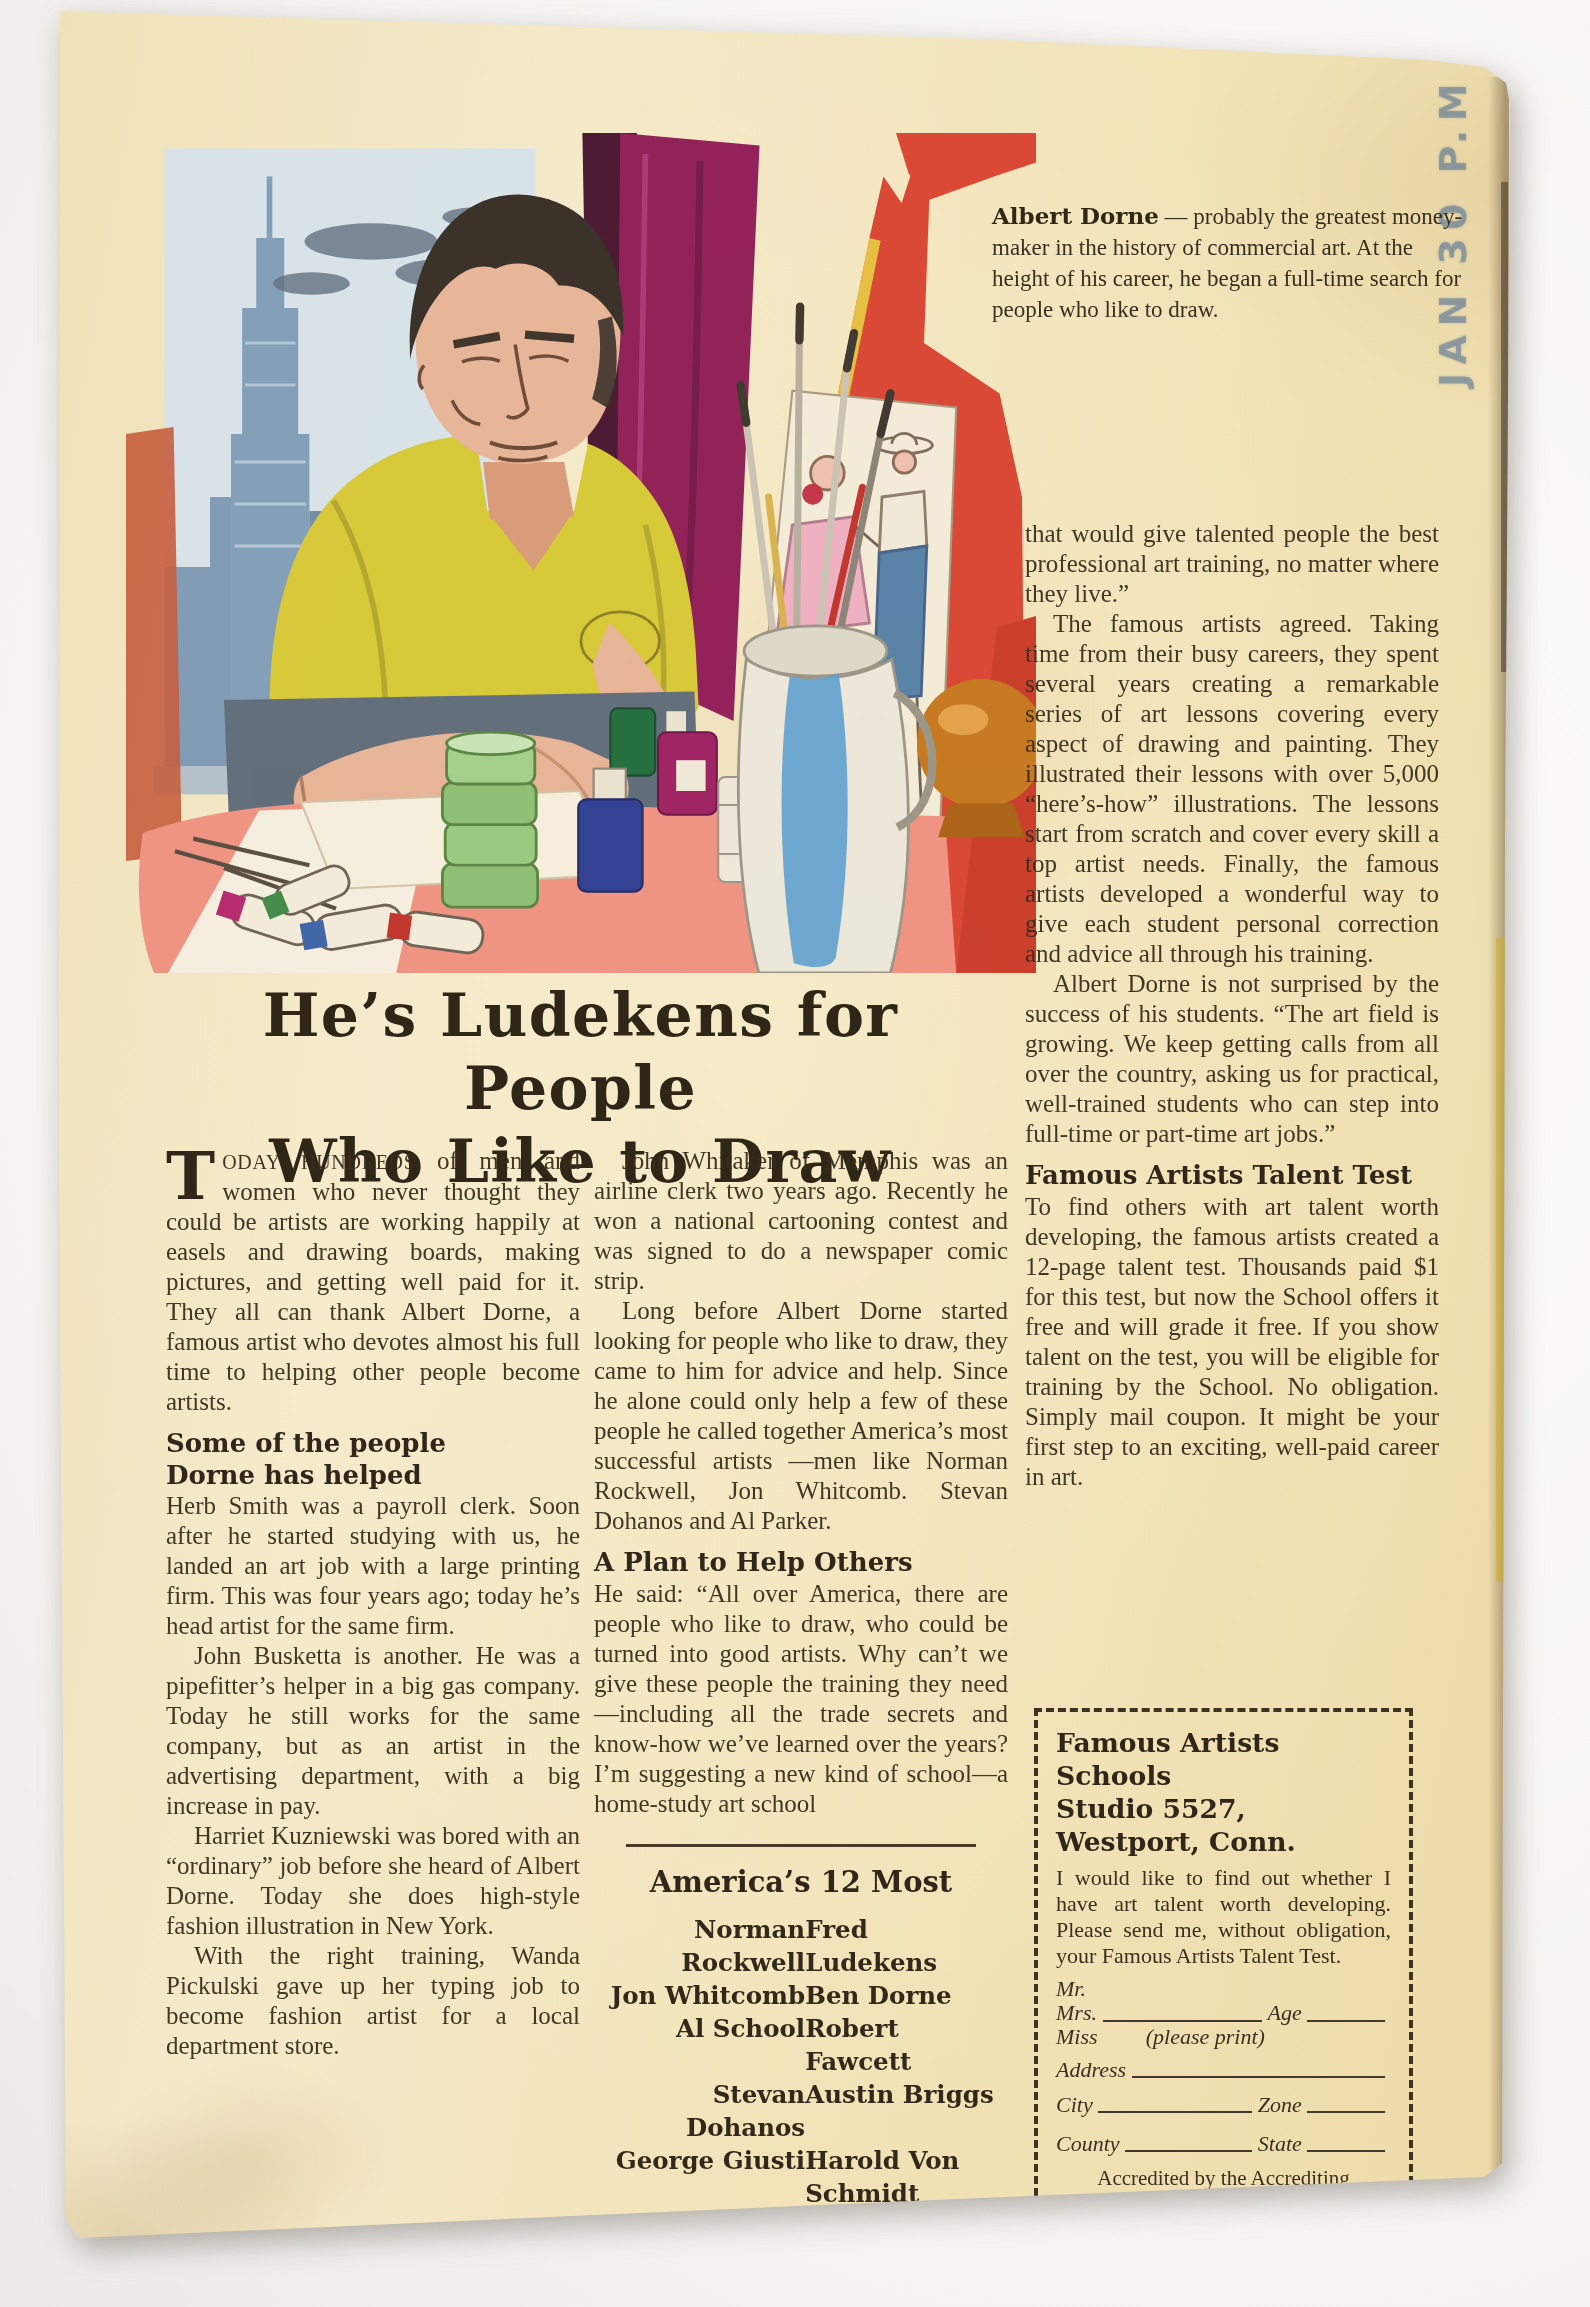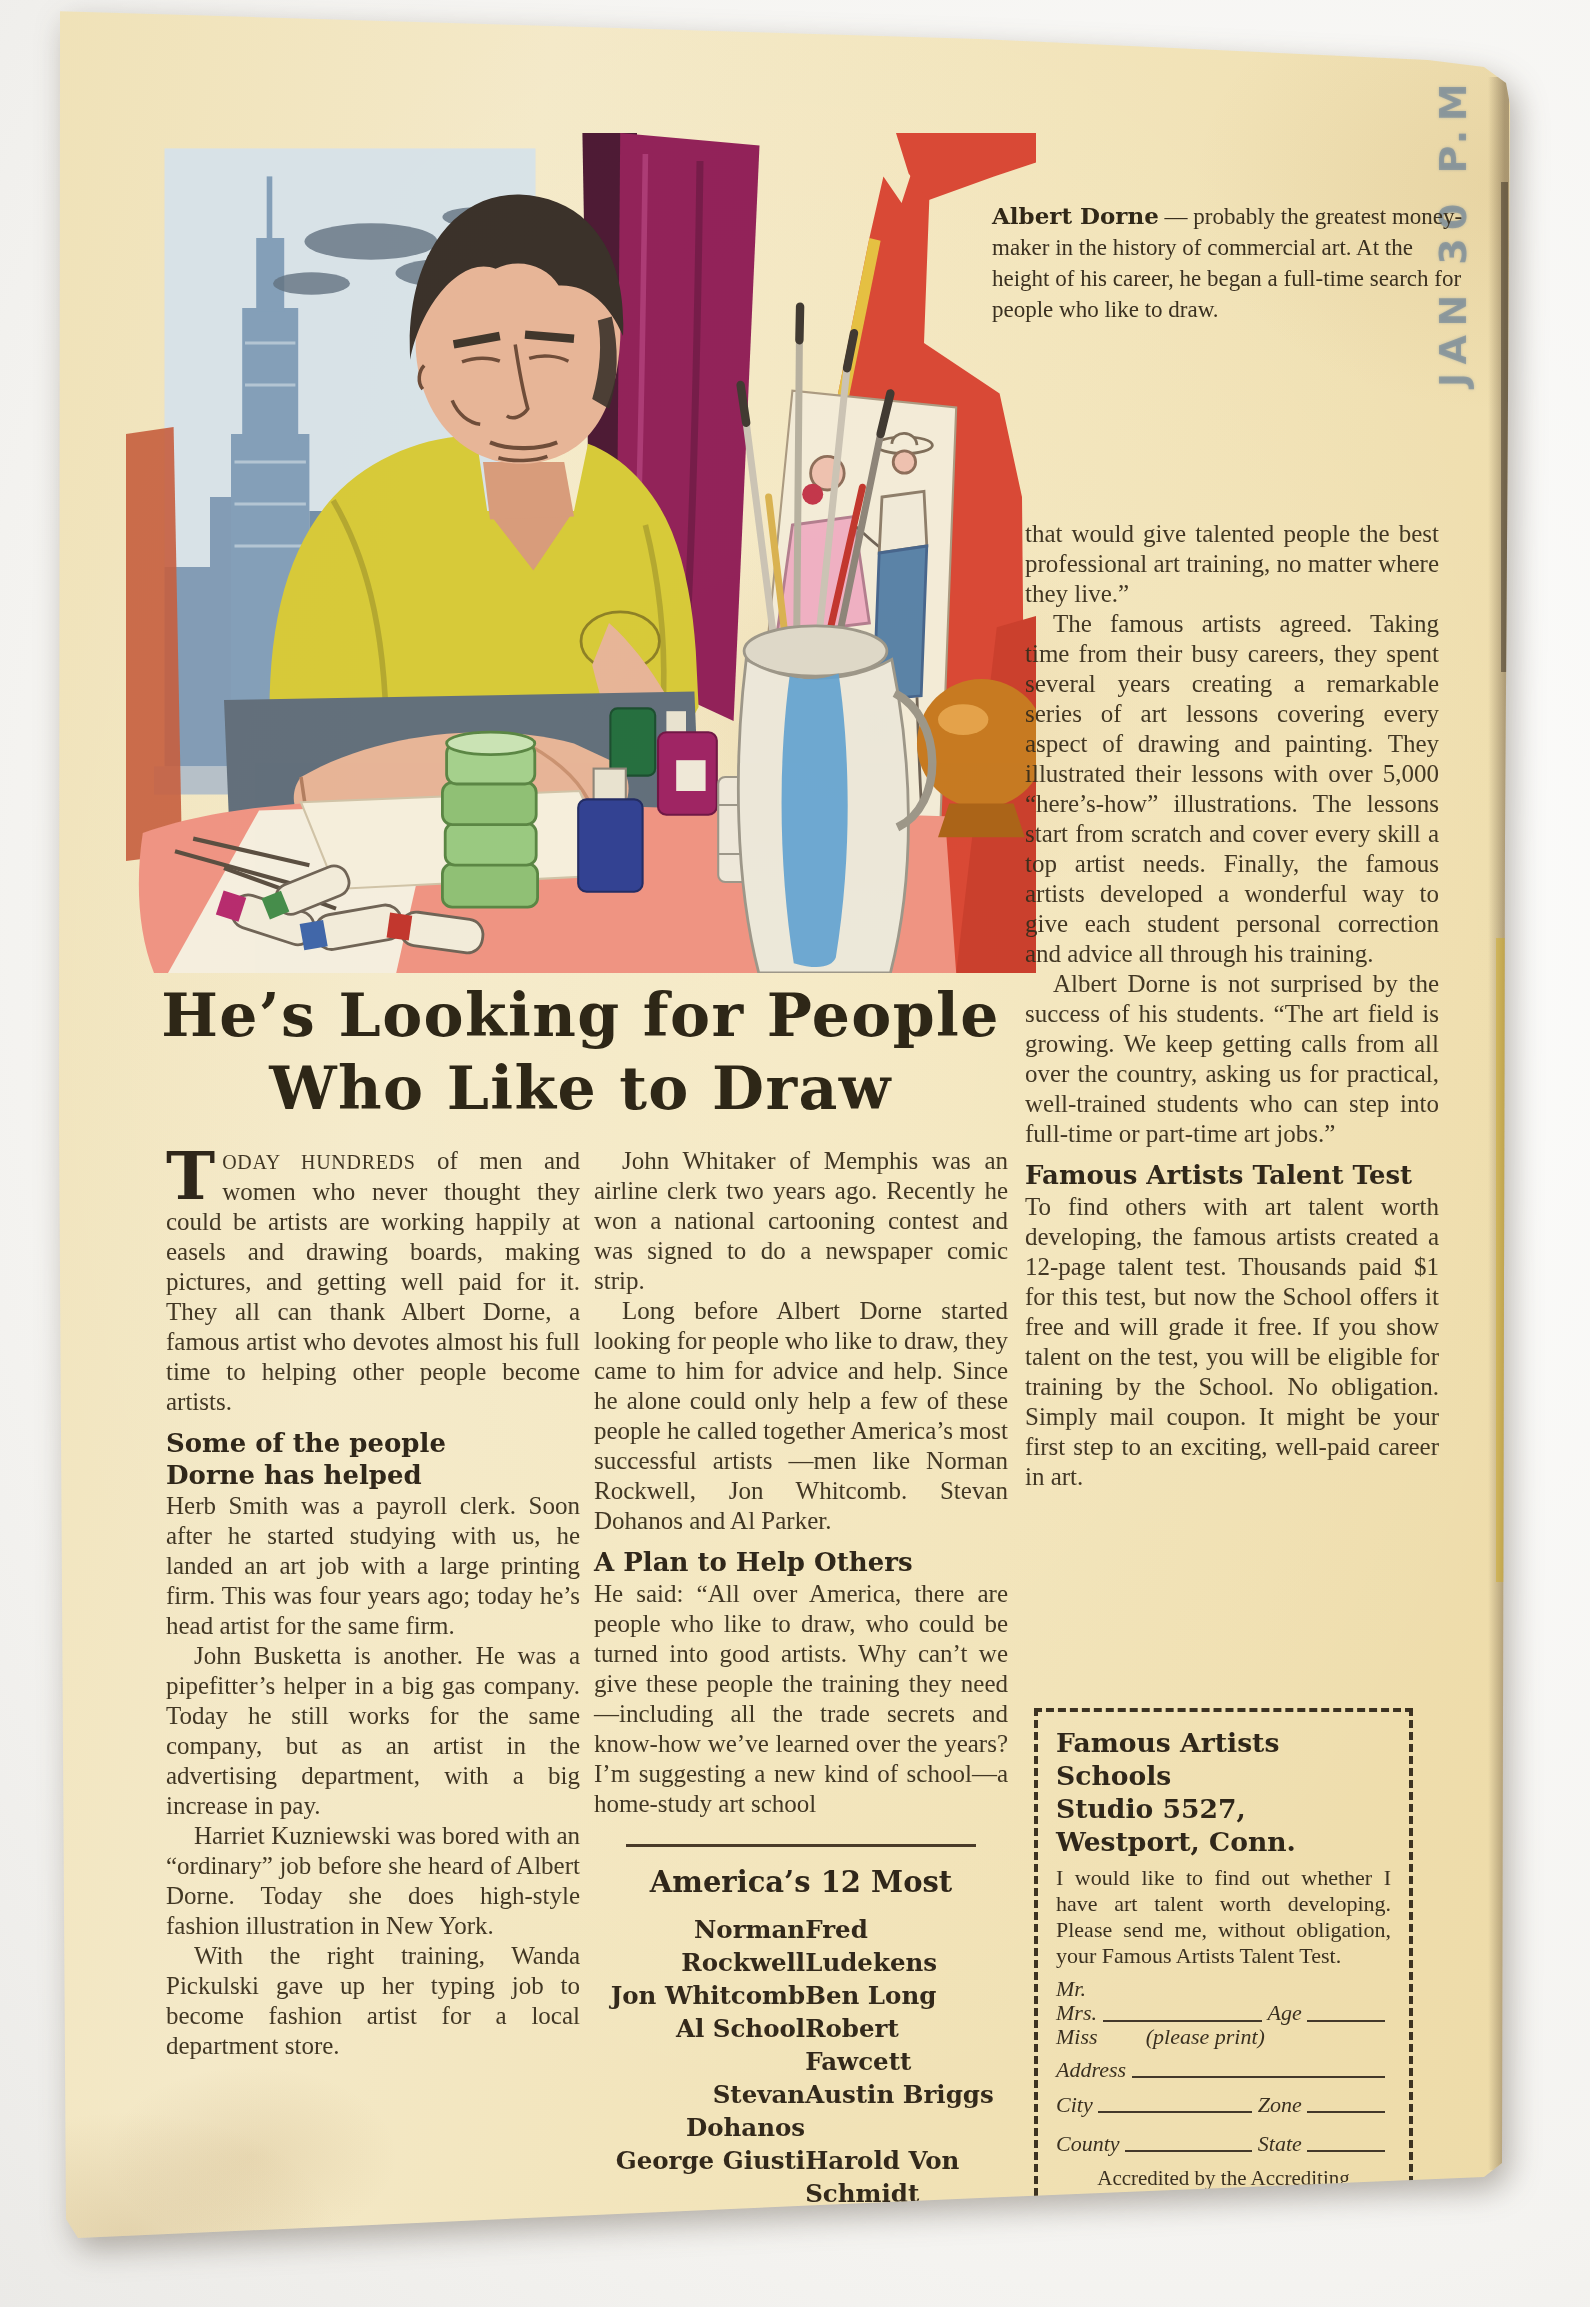--- a/index.html
+++ b/index.html
@@ -266,21 +266,21 @@
     </g>
   </svg>
 
   <div class="stamp">JAN 30 P.M</div>
 
   <div class="caption">
     <b>Albert Dorne</b><span> — probably the greatest money-maker in the history of commercial art. At the height of his career, he began a full-time search for people who like to draw.</span>
   </div>
 
   <div class="headline">
-    <div>He’s Looking for People</div>
+    <div>He’s Ludekens for People</div>
     <div>Who Like to Draw</div>
   </div>
 
   <div class="col" style="left:166px;top:1146px">
     <p><span class="dropcap">T</span><span class="lead-caps">ODAY HUNDREDS</span><span> of men and women who never thought they could be artists are working happily at easels and drawing boards, making pictures, and getting well paid for it. They all can thank Albert Dorne, a famous artist who devotes almost his full time to helping other people become artists.</span></p>
     <div class="subhead sh-gap">
       <div>Some of the people</div>
       <div>Dorne has helped</div>
     </div>
     <p>Herb Smith was a payroll clerk. Soon after he started studying with us, he landed an art job with a large printing firm. This was four years ago; today he’s head artist for the same firm.</p>
@@ -296,21 +296,21 @@
     <p>He said: “All over America, there are people who like to draw, who could be turned into good artists. Why can’t we give these people the training they need—including all the trade secrets and know-how we’ve learned over the years? I’m suggesting a new kind of school—a home-study art school</p>
 
     <div class="rule"></div>
     <div class="fa-head">
       <div>America’s 12 Most</div>
     </div>
     <div class="fa-grid">
       <div class="l">Norman Rockwell</div>
       <div class="r">Fred Ludekens</div>
       <div class="l">Jon Whitcomb</div>
-      <div class="r">Ben Long</div>
+      <div class="r">Ben Dorne</div>
       <div class="l">Al School</div>
       <div class="r">Robert Fawcett</div>
       <div class="l">Stevan Dohanos</div>
       <div class="r">Austin Briggs</div>
       <div class="l">George Giusti</div>
       <div class="r">Harold Von Schmidt</div>
       <div class="l">Peter Helck</div>
       <div class="r">Albert Dorne</div>
     </div>
   </div>

